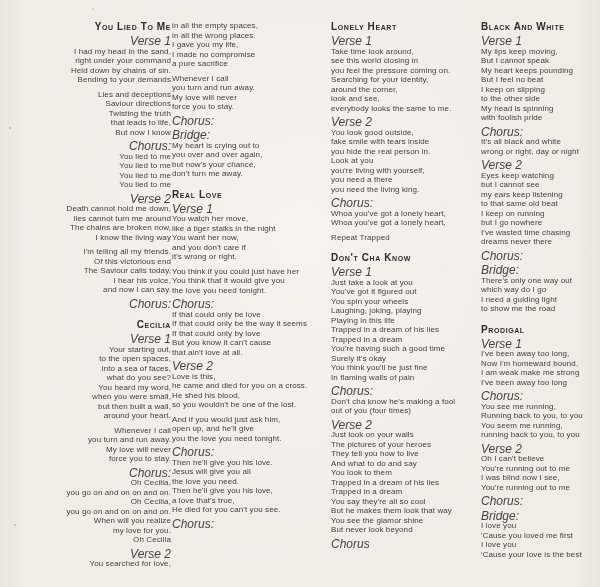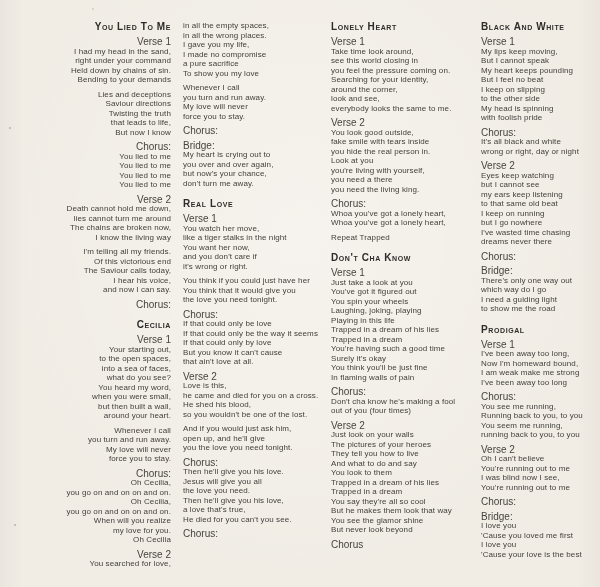--- a/index.html
+++ b/index.html
@@ -30,37 +30,38 @@
     height: 2px;
     opacity: 0.55;
   }
   .col {
     position: absolute;
     top: 0;
     padding-top: 21px;
     box-sizing: border-box;
   }
   .col-1 { left: 37px;  width: 134px; text-align: right; }
-  .col-2 { left: 183px; width: 154px; }
+  .col-2 { left: 172px; width: 154px; }
   .col-3 { left: 331px; width: 152px; }
   .col-4 { left: 481px; width: 118px; }
 
   .song-title {
     font-size: 10px;
     font-weight: bold;
     font-variant: small-caps;
     letter-spacing: 0.6px;
     color: #2d2c2a;
     margin: 5px 0 5px 0;
     line-height: 11px;
     white-space: nowrap;
   }
   .song-title.first { margin-top: 0; }
   .section-label {
-    font-size: 10px;
+    font-size: 12px;
+    font-style: italic;
     color: #46443f;
     line-height: 9.5px;
     white-space: nowrap;
   }
   .lyric-line {
     font-size: 8px;
     color: #413f3b;
     line-height: 9.5px;
     letter-spacing: 0.1px;
     white-space: nowrap;
@@ -136,21 +137,20 @@
     <div class="stanza-gap"></div>
     <div class="section-label">Verse 2</div>
     <div class="lyric-line">You searched for love,</div>
   </div>
 <div class="col col-2">
     <div class="lyric-line">in all the empty spaces,</div>
     <div class="lyric-line">in all the wrong places.</div>
     <div class="lyric-line">I gave you my life,</div>
     <div class="lyric-line">I made no compromise</div>
     <div class="lyric-line">a pure sacrifice</div>
-    <div class="lyric-line">To show you my love</div>
     <div class="stanza-gap"></div>
     <div class="lyric-line">Whenever I call</div>
     <div class="lyric-line">you turn and run away.</div>
     <div class="lyric-line">My love will never</div>
     <div class="lyric-line">force you to stay.</div>
     <div class="stanza-gap"></div>
     <div class="section-label">Chorus:</div>
     <div class="stanza-gap"></div>
     <div class="section-label">Bridge:</div>
     <div class="lyric-line">My heart is crying out to</div>

